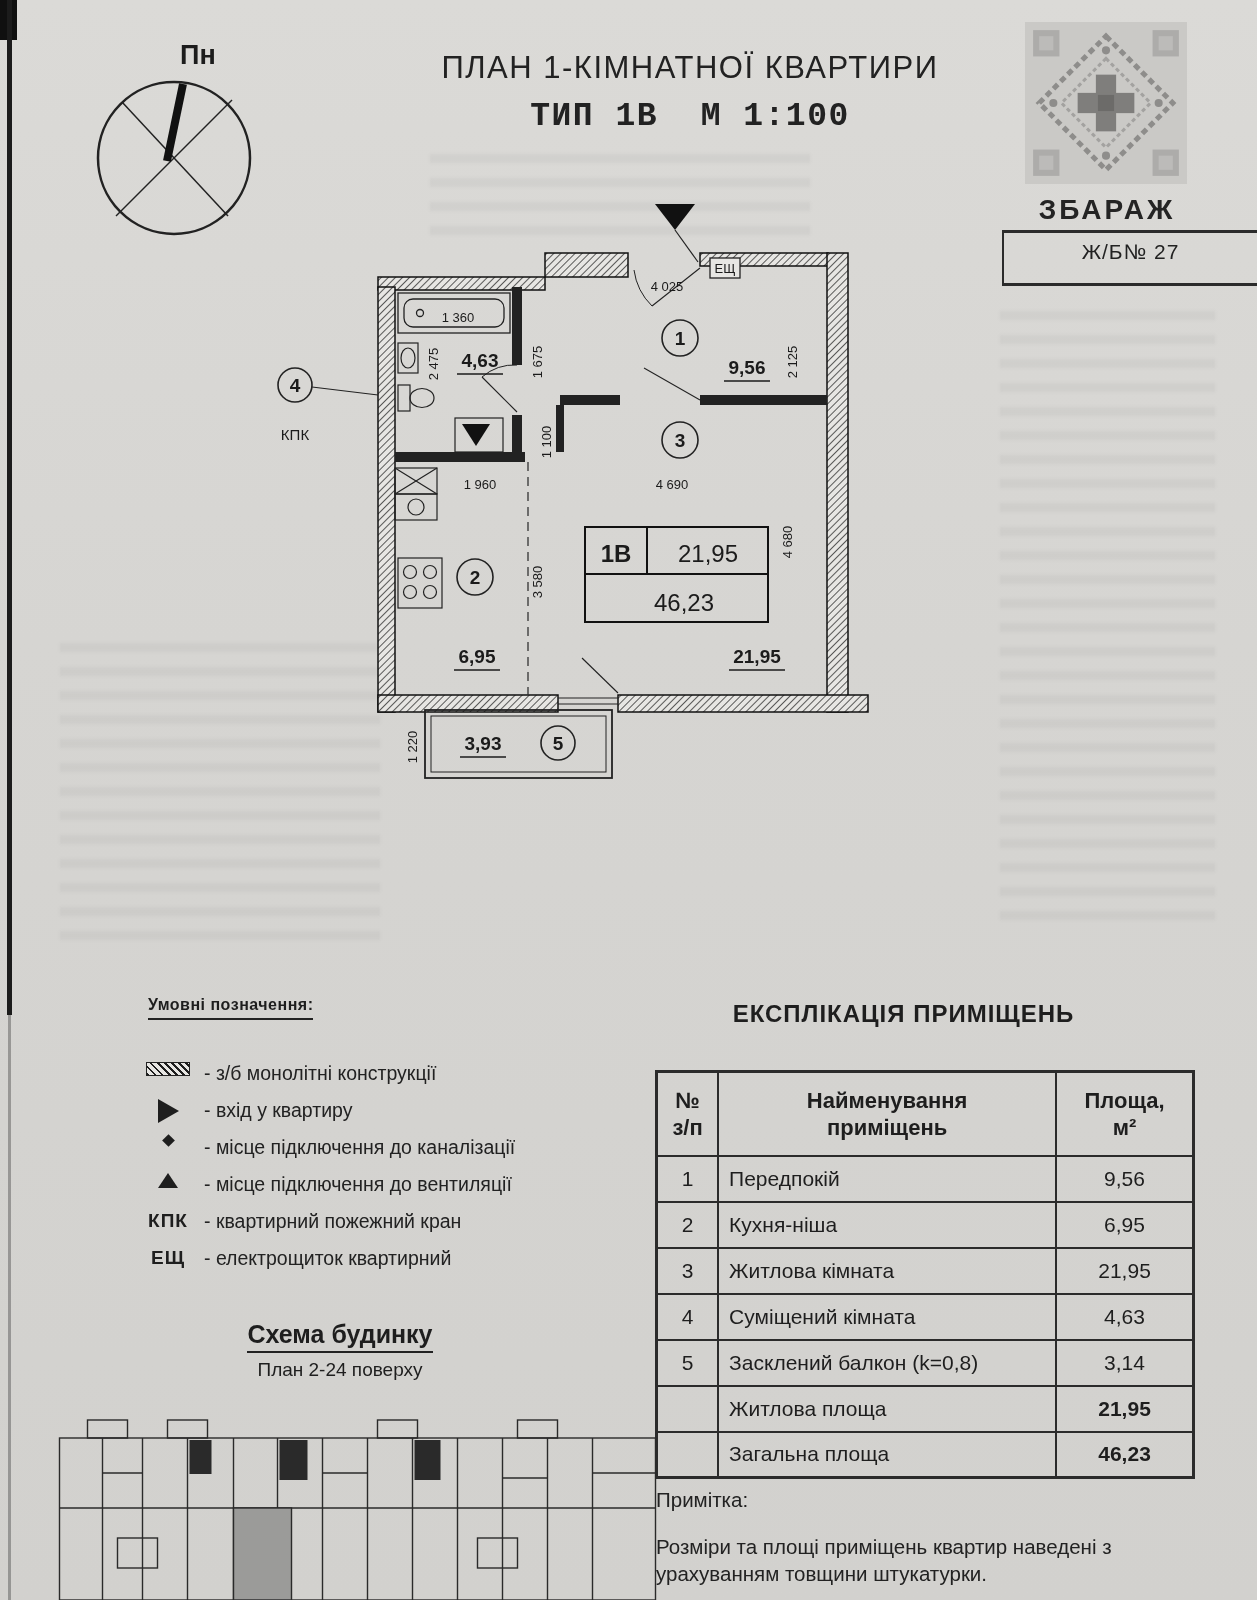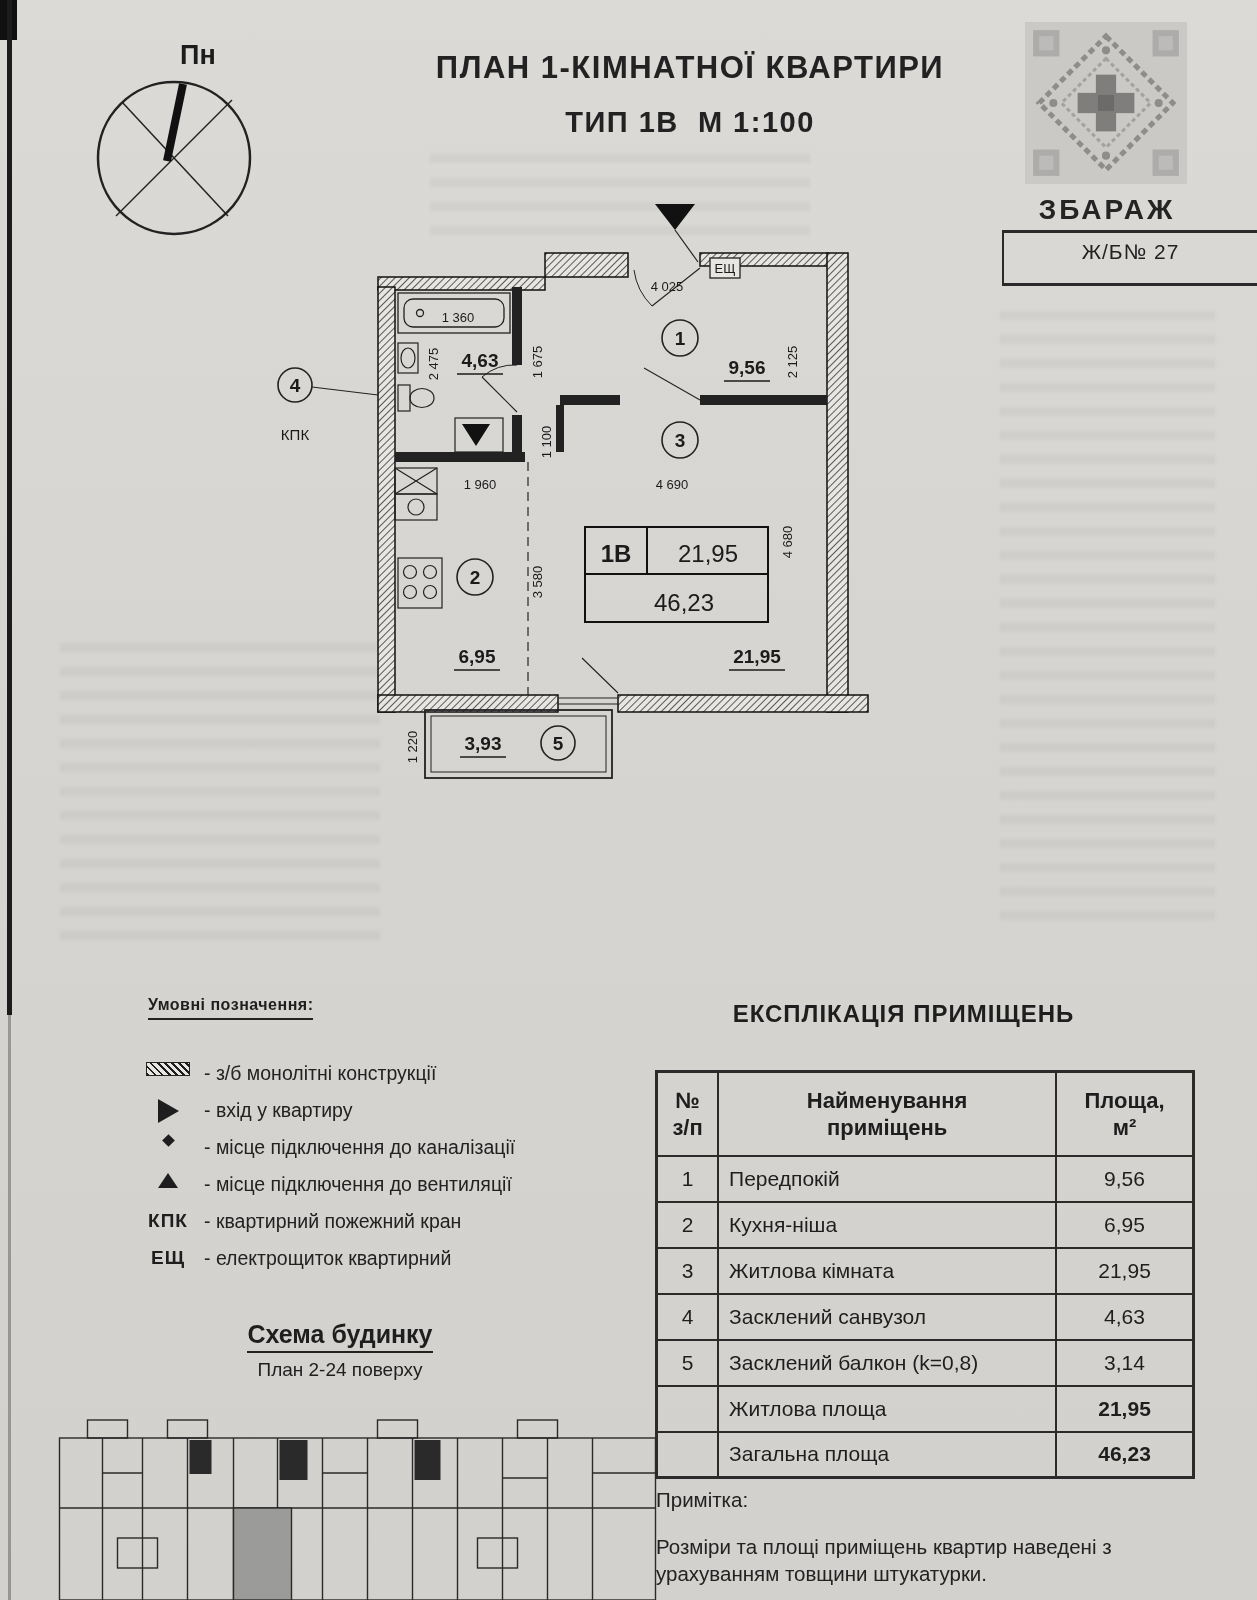--- a/index.html
+++ b/index.html
@@ -13,22 +13,22 @@
   .scan-edge   { position:absolute; left:7px; top:0; width:5px; height:1015px; background:#1c1c1c; }
   .scan-edge2  { position:absolute; left:8px; top:1015px; width:3px; height:585px; background:rgba(40,40,40,.35); }
 
   .ghost { position:absolute; pointer-events:none; filter:blur(1.5px);
     background:repeating-linear-gradient(0deg, rgba(110,110,110,.08) 0 9px, transparent 9px 24px); }
 
   .compass { position:absolute; left:82px; top:30px; }
   .compass text { font-family:"Liberation Sans",sans-serif; font-weight:bold; fill:#1c1c1c; }
 
   .title { position:absolute; left:380px; top:50px; width:620px; text-align:center; color:#222; }
-  .title .t1 { font-size:31px; font-weight:bold; letter-spacing:1.5px; }
-  .title .t2 { font-size:29px; font-weight:bold; letter-spacing:1.5px; margin-top:20px; white-space:pre; }
+  .title .t1 { font-size:31px; font-weight:normal; letter-spacing:1.5px; }
+  .title .t2 { font-size:33px; font-weight:bold; letter-spacing:1.5px; margin-top:12px; white-space:pre;font-family:Liberation Mono, monospace; }
 
   .logo { position:absolute; left:1025px; top:22px; }
   .brand { position:absolute; left:1012px; top:194px; width:190px; text-align:center;
            font-size:28px; font-weight:bold; letter-spacing:3px; color:#242424; }
   .block-label { position:absolute; left:1002px; top:230px; width:255px; height:56px;
            border-top:3px solid #2b2b2b; border-bottom:3px solid #2b2b2b; border-left:2px solid #2b2b2b;
            text-align:center; line-height:37px; font-size:21px; letter-spacing:1px; color:#222; }
 
   .floorplan { position:absolute; left:270px; top:190px; }
   .floorplan text { font-family:"Liberation Sans",sans-serif; fill:#1b1b1b; }
@@ -330,21 +330,21 @@
         <td class="nm">Кухня-ніша</td>
         <td class="ar">6,95</td>
       </tr>
       <tr>
         <td class="num">3</td>
         <td class="nm">Житлова кімната</td>
         <td class="ar">21,95</td>
       </tr>
       <tr>
         <td class="num">4</td>
-        <td class="nm">Засклений санвузол</td>
+        <td class="nm">Суміщений кімната</td>
         <td class="ar">4,63</td>
       </tr>
       <tr>
         <td class="num">5</td>
         <td class="nm">Засклений балкон (k=0,8)</td>
         <td class="ar">3,14</td>
       </tr>
       <tr>
         <td class="num"></td>
         <td class="nm">Житлова площа</td>

